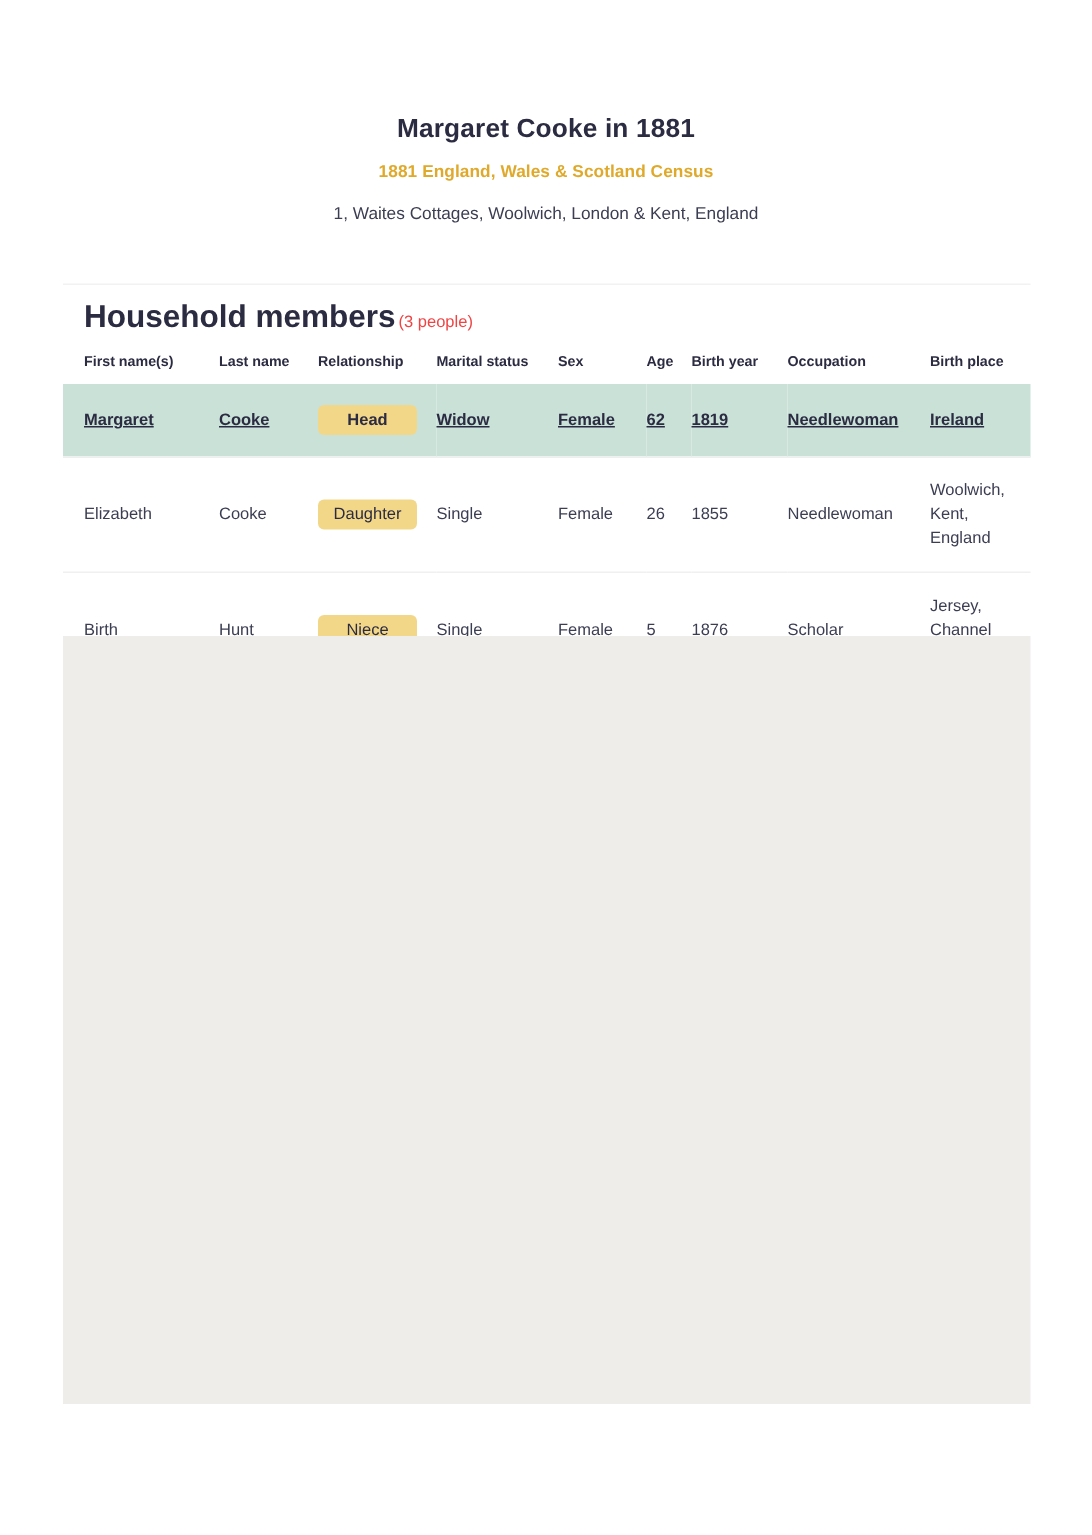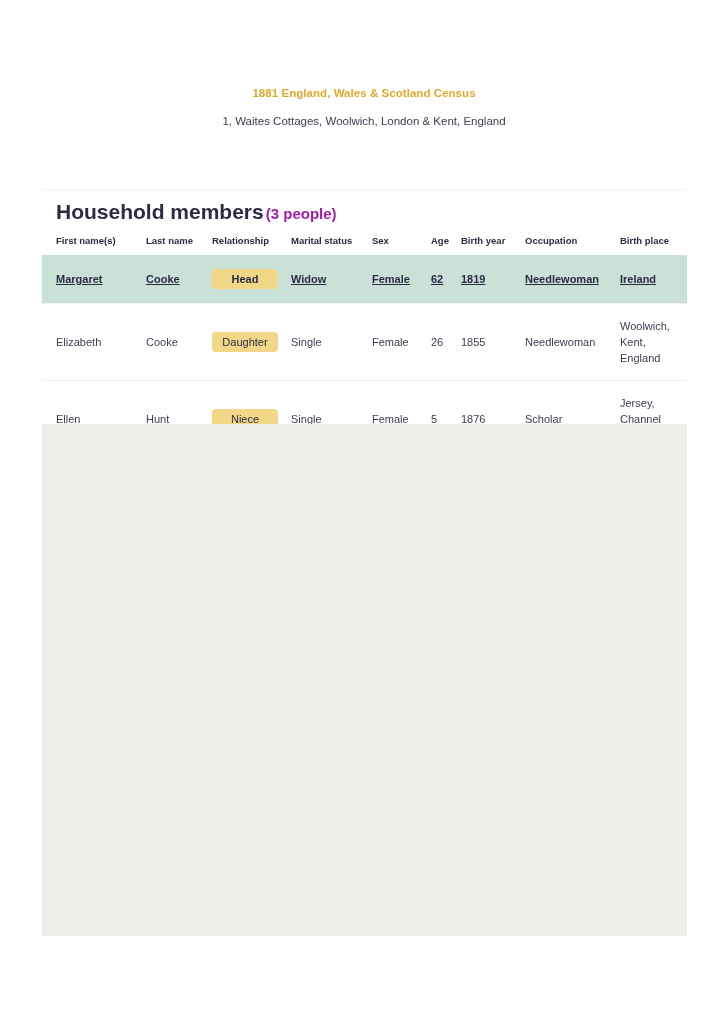--- a/index.html
+++ b/index.html
@@ -65,23 +65,23 @@
     font-size: 15.5px;
     line-height: 20px;
     white-space: nowrap;
   }
   .panel-heading .h-main {
     font-weight: bold;
     color: #2b2b42;
     font-size: 21px;
   }
   .panel-heading .h-count {
-    font-weight: bold;
-    color: #a21caf;
-    font-size: 15px;
+    font-weight: normal;
+    color: #ef4444;
+    font-size: 11px;
     margin-left: 2px;
   }
 
   
   table.household {
     border-collapse: collapse;
     width: 645px;
     margin-top: 11px;
     table-layout: fixed;
   }
@@ -161,20 +161,21 @@
     height: 512px;
     background: #efedea;
   }
 </style>
 </head>
 <body>
 
 <div class="page">
 
   <div class="doc-header">
+    <h1 class="doc-title">Margaret Cooke in 1881</h1>
     <div class="doc-subtitle">1881 England, Wales &amp; Scotland Census</div>
     <div class="doc-address">1, Waites Cottages, Woolwich, London &amp; Kent, England</div>
   </div>
 
   <div class="panel">
     <div class="panel-heading">
       <span class="h-main">Household members</span><span class="h-count">(3 people)</span>
     </div>
 
     <table class="household">
@@ -219,21 +220,21 @@
           <td class="col-sex">Female</td>
           <td class="col-age">26</td>
           <td class="col-year">1855</td>
           <td class="col-occ">Needlewoman</td>
           <td class="col-place">
               <span class="place-wrap">Woolwich, Kent, England</span>
             </td>
         </tr>
 
         <tr class="row-sep">
-          <td class="col-first">Ellen</td>
+          <td class="col-first">Birth</td>
           <td class="col-last">Hunt</td>
           <td class="col-rel cell-rel">
             <span class="badge">Niece</span>
           </td>
           <td class="col-marital">Single</td>
           <td class="col-sex">Female</td>
           <td class="col-age">5</td>
           <td class="col-year">1876</td>
           <td class="col-occ">Scholar</td>
           <td class="col-place">

